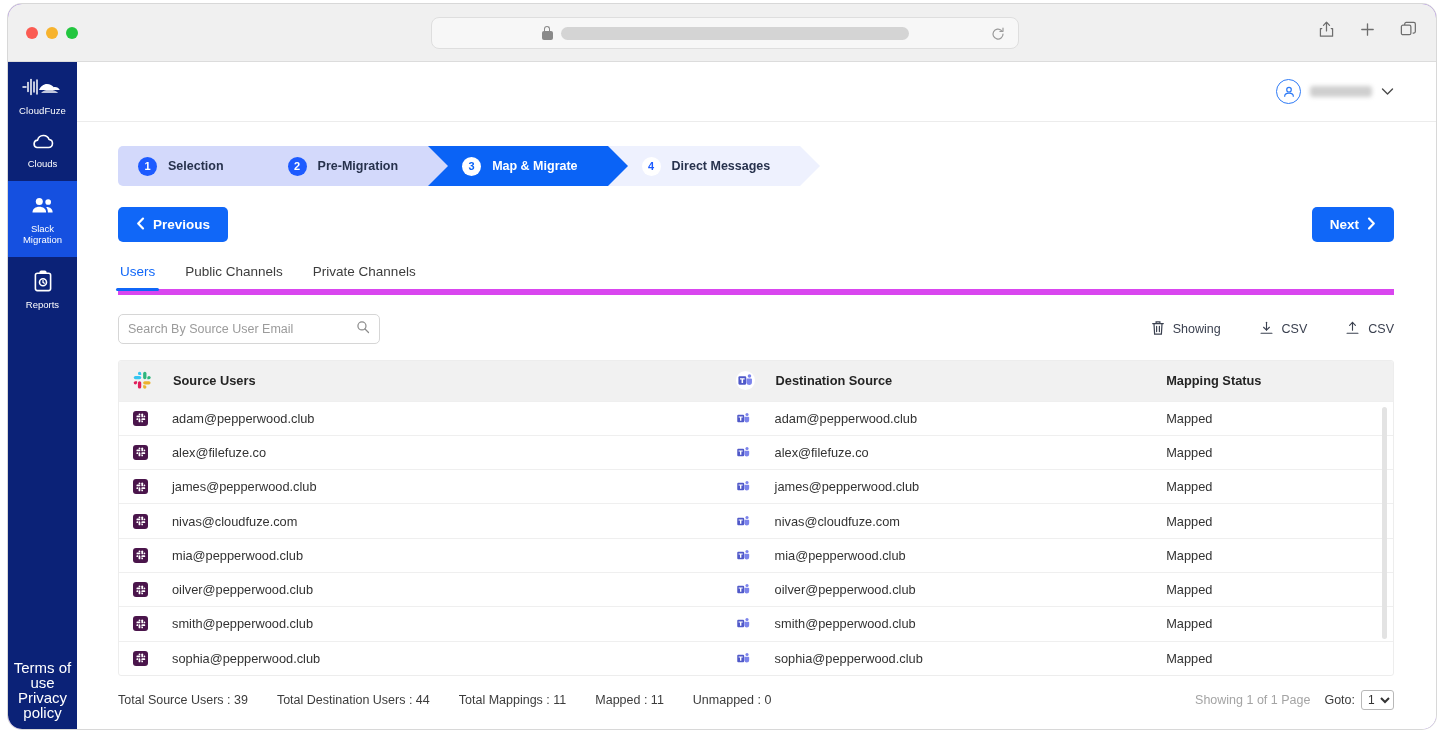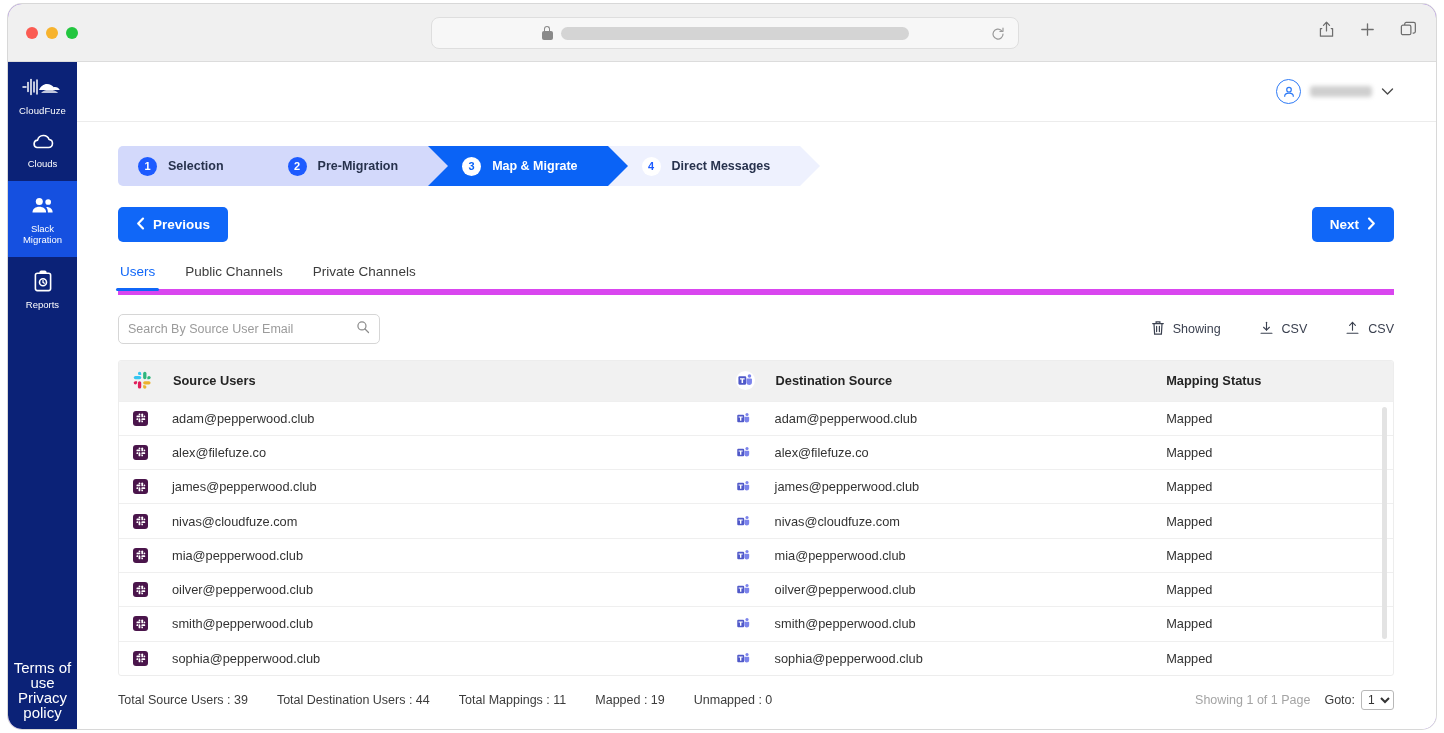--- a/index.html
+++ b/index.html
@@ -751,21 +751,21 @@
         <div class="scroll-track">
           <div class="scroll-thumb"></div>
         </div>
       </div>
 
       <div class="footer">
         <div class="stats">
           <span>Total Source Users : 39</span>
           <span>Total Destination Users : 44</span>
           <span>Total Mappings : 11</span>
-          <span>Mapped : 19</span>
+          <span>Mapped : 11</span>
           <span>Unmapped : 0</span>
         </div>
         <div class="pager">
           <span class="showing">Showing 1 of 1 Page</span>
           <span class="goto">
             <span>Goto:</span>
             <select id="goto-select"><option value="1">1</option></select>
           </span>
         </div>
       </div>

